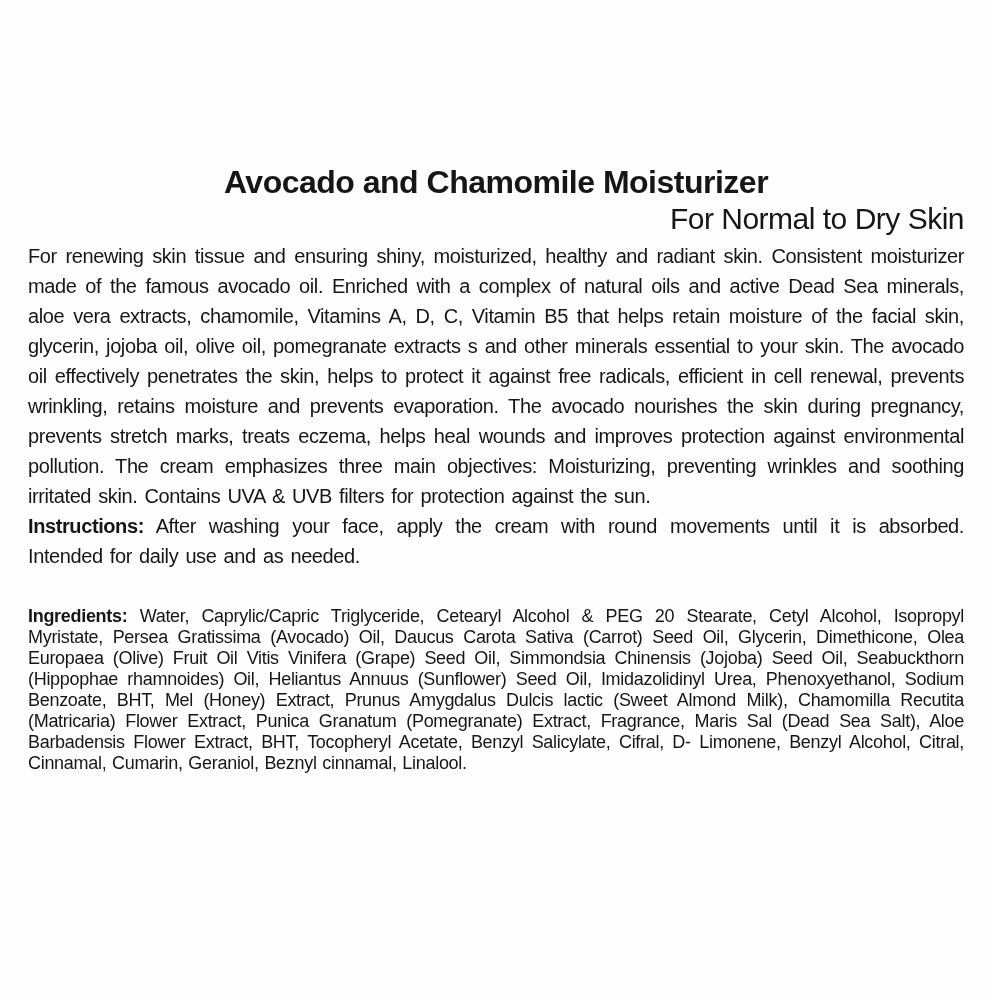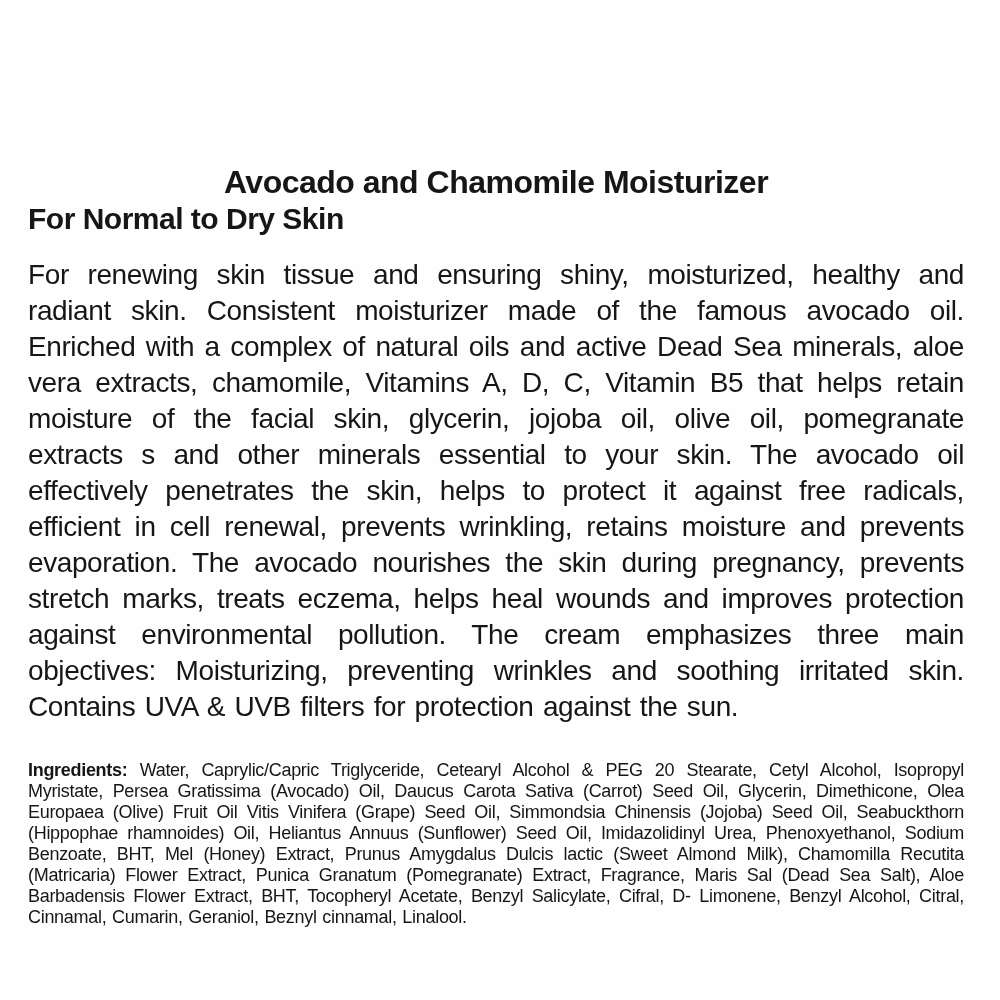--- a/index.html
+++ b/index.html
@@ -22,30 +22,30 @@
   .label-title {
     font-size: 32px;
     font-weight: bold;
     text-align: center;
     letter-spacing: -0.5px;
     line-height: 38px;
     font-family: "Liberation Sans", sans-serif;
   }
   .label-subtitle {
     font-size: 30px;
-    font-weight: bold;
-    text-align: left;
+    font-weight: normal;
+    text-align: right;
     letter-spacing: -0.5px;
     line-height: 36px;
-    margin-bottom: 20px;
+    margin-bottom: 4px;
   }
   .label-description,
   .label-instructions {
-    font-size: 28px;
-    line-height: 36px;
+    font-size: 20px;
+    line-height: 30px;
     text-align: justify;
     letter-spacing: -0.4px;
     word-spacing: 2px;
   }
   .label-instructions .lead,
   .label-ingredients .lead {
     font-weight: bold;
   }
   .label-ingredients {
     margin-top: 35px;
@@ -60,16 +60,17 @@
 <body>
 
 <div class="label-sheet">
 
   <h1 class="label-title">Avocado and Chamomile Moisturizer</h1>
 
   <h2 class="label-subtitle">For Normal to Dry Skin</h2>
 
   <p class="label-description">For renewing skin tissue and ensuring shiny, moisturized, healthy and radiant skin. Consistent moisturizer made of the famous avocado oil. Enriched with a complex of natural oils and active Dead Sea minerals, aloe vera extracts, chamomile, Vitamins A, D, C, Vitamin B5 that helps retain moisture of the facial skin, glycerin, jojoba oil, olive oil, pomegranate extracts s and other minerals essential to your skin. The avocado oil effectively penetrates the skin, helps to protect it against free radicals, efficient in cell renewal, prevents wrinkling, retains moisture and prevents evaporation. The avocado nourishes the skin during pregnancy, prevents stretch marks, treats eczema, helps heal wounds and improves protection against environmental pollution. The cream emphasizes three main objectives: Moisturizing, preventing wrinkles and soothing irritated skin. Contains UVA &amp; UVB filters for protection against the sun.</p>
 
+  <p class="label-instructions"><span class="lead">Instructions:</span><span> After washing your face, apply the cream with round movements until it is absorbed. Intended for daily use and as needed.</span></p>
 
   <p class="label-ingredients"><span class="lead">Ingredients:</span><span> Water, Caprylic/Capric Triglyceride, Cetearyl Alcohol &amp; PEG 20 Stearate, Cetyl Alcohol, Isopropyl Myristate, Persea Gratissima (Avocado) Oil, Daucus Carota Sativa (Carrot) Seed Oil, Glycerin, Dimethicone, Olea Europaea (Olive) Fruit Oil Vitis Vinifera (Grape) Seed Oil, Simmondsia Chinensis (Jojoba) Seed Oil, Seabuckthorn (Hippophae rhamnoides) Oil, Heliantus Annuus (Sunflower) Seed Oil, Imidazolidinyl Urea, Phenoxyethanol, Sodium Benzoate, BHT, Mel (Honey) Extract, Prunus Amygdalus Dulcis lactic (Sweet Almond Milk), Chamomilla Recutita (Matricaria) Flower Extract, Punica Granatum (Pomegranate) Extract, Fragrance, Maris Sal (Dead Sea Salt), Aloe Barbadensis Flower Extract, BHT, Tocopheryl Acetate, Benzyl Salicylate, Cifral, D- Limonene, Benzyl Alcohol, Citral, Cinnamal, Cumarin, Geraniol, Beznyl cinnamal, Linalool.</span></p>
 
 </div>
 
 </body></html>

